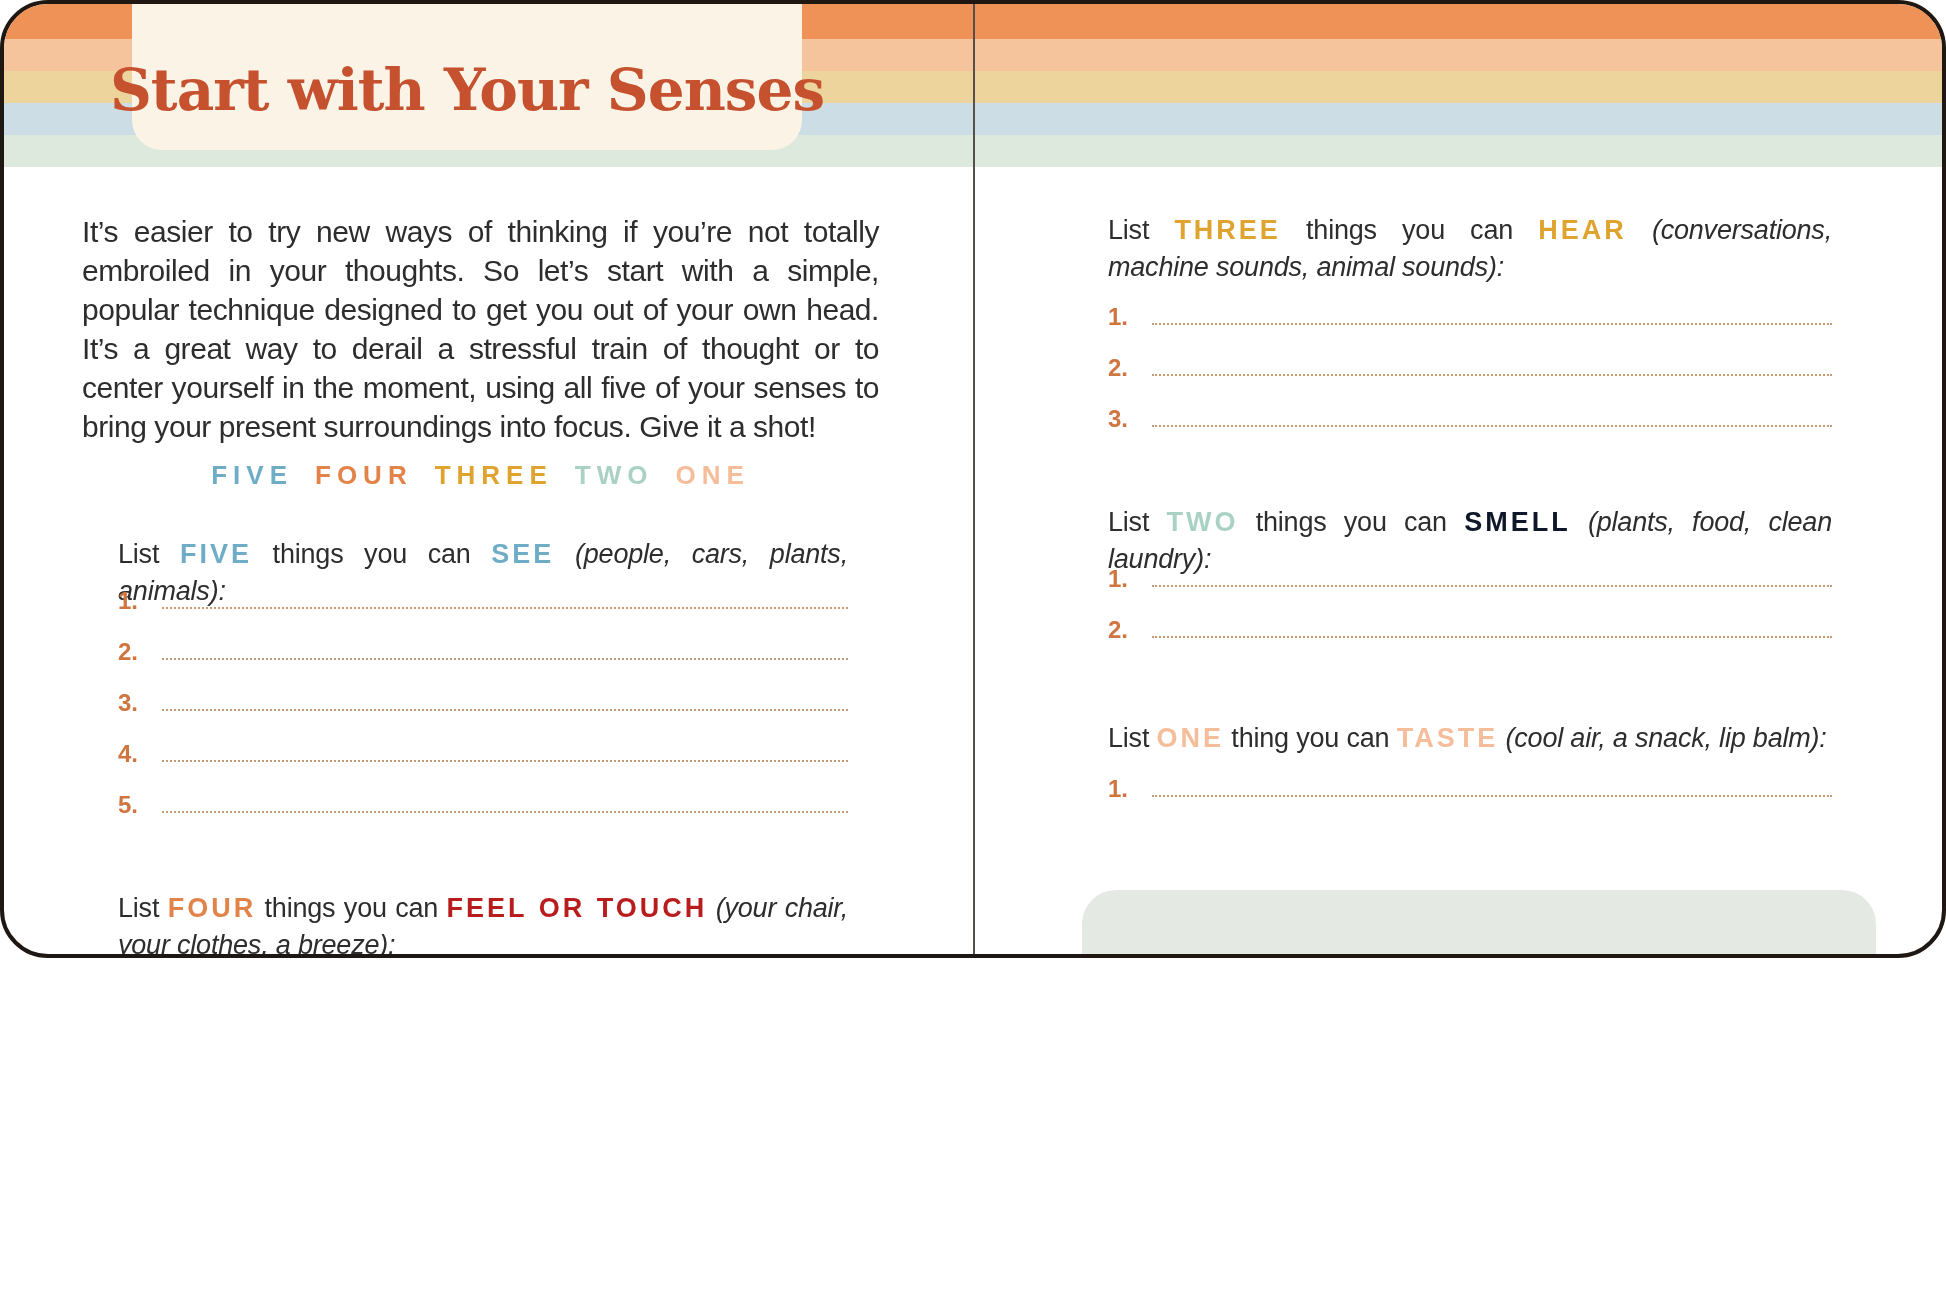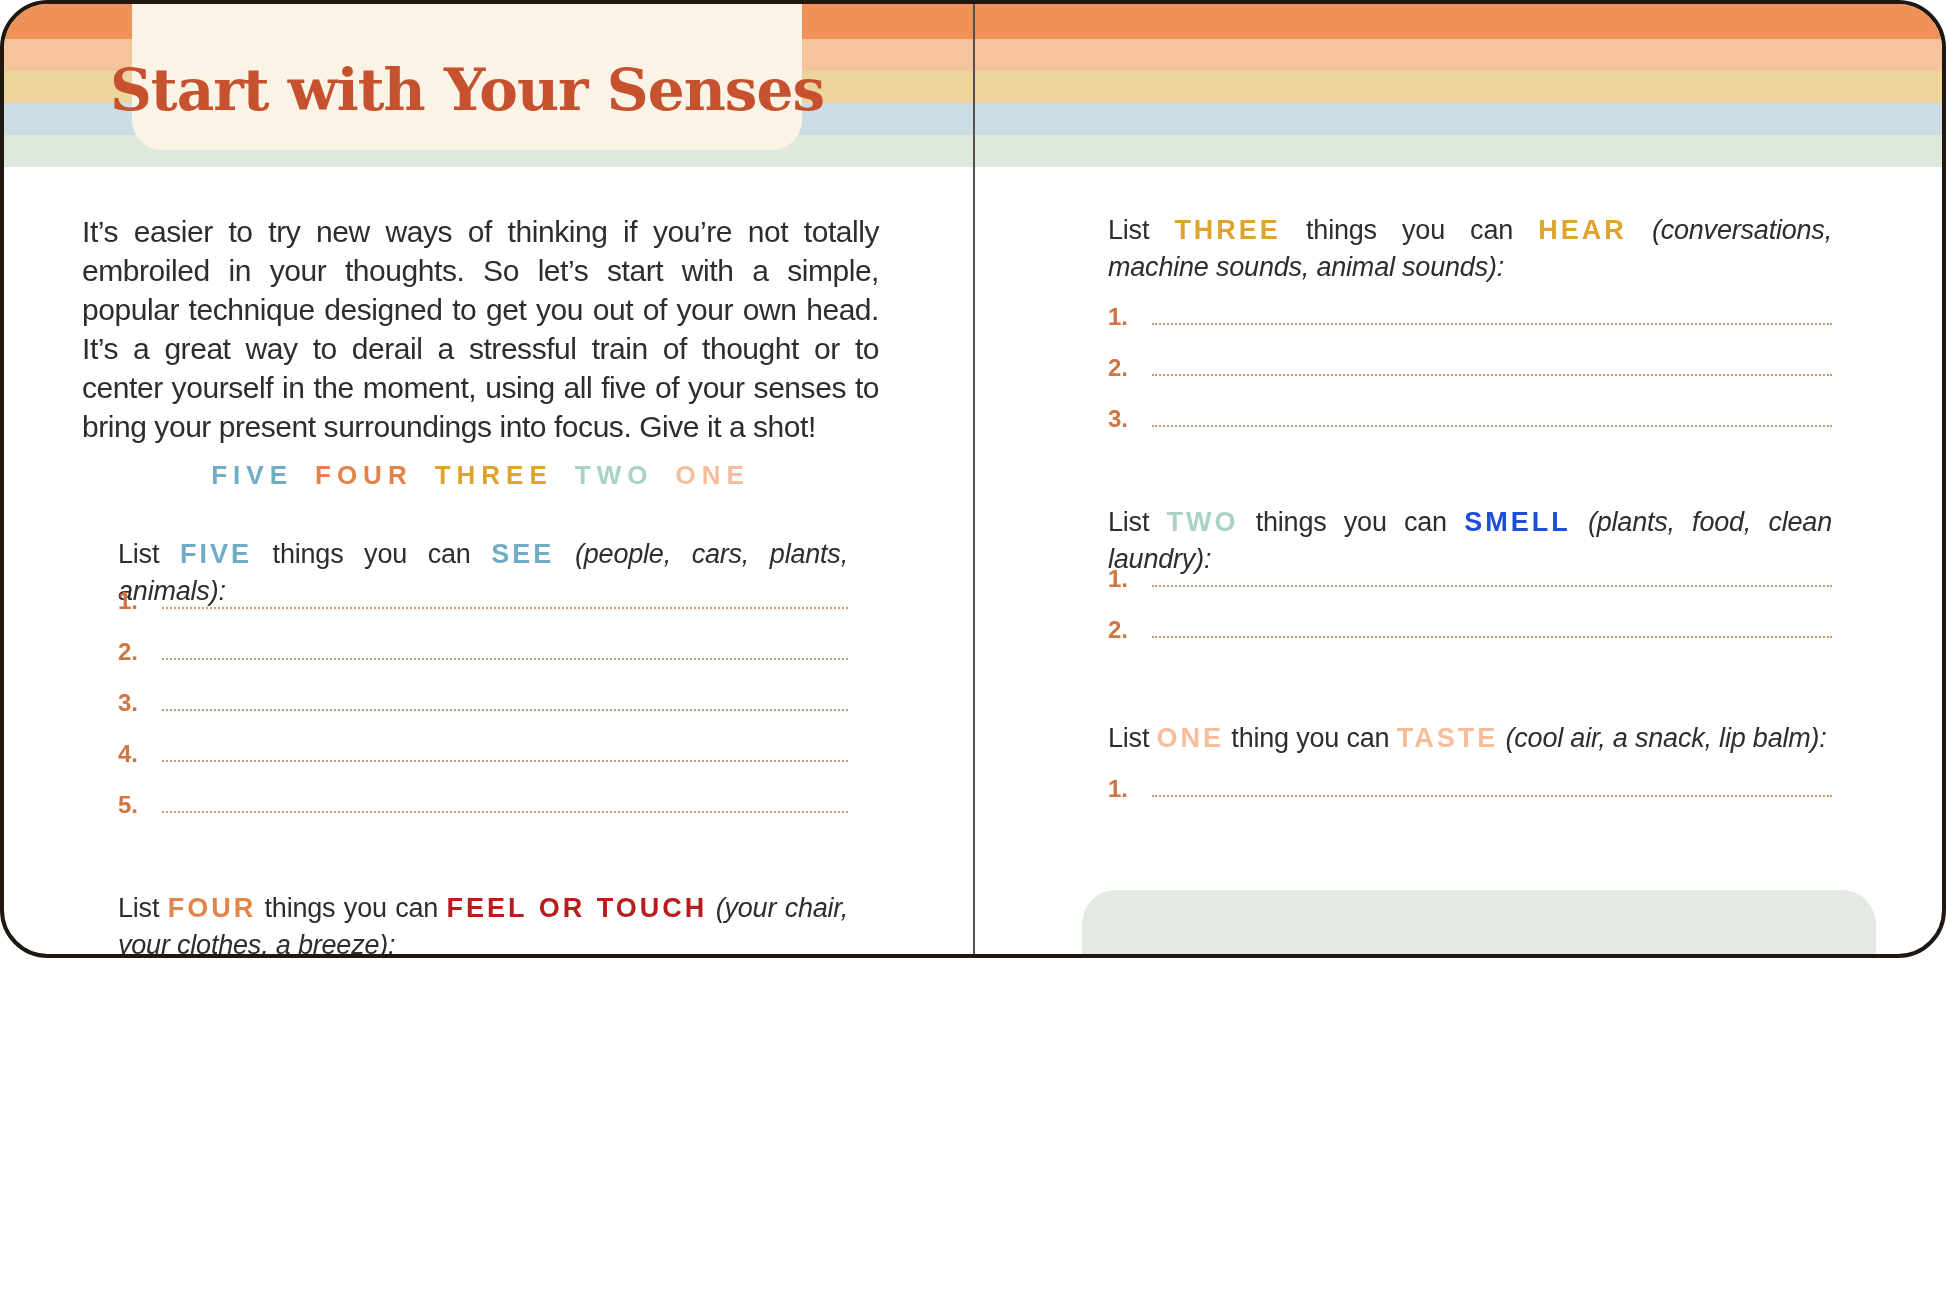--- a/index.html
+++ b/index.html
@@ -192,21 +192,21 @@
       <div class="row">
         <span class="num">3.</span>
         <span class="wline"></span>
       </div>
     </div>
 
     <p class="abs label" style="left:1104px; top:500px; width:724px;">
       <span>List</span>
       <span class="kw" style="color: rgb(169, 210, 197);">TWO</span>
       <span>things you can</span>
-      <span class="kw" style="color: #1d4ed8;">SMELL</span>
+      <span class="kw" style="color: #0f172a;">SMELL</span>
       <span class="hint">(plants, food, clean laundry):</span>
     </p>
     <div class="rows" style="left:1104px; top:542px; width:724px;">
       <div class="row">
         <span class="num">1.</span>
         <span class="wline"></span>
       </div>
       <div class="row">
         <span class="num">2.</span>
         <span class="wline"></span>

